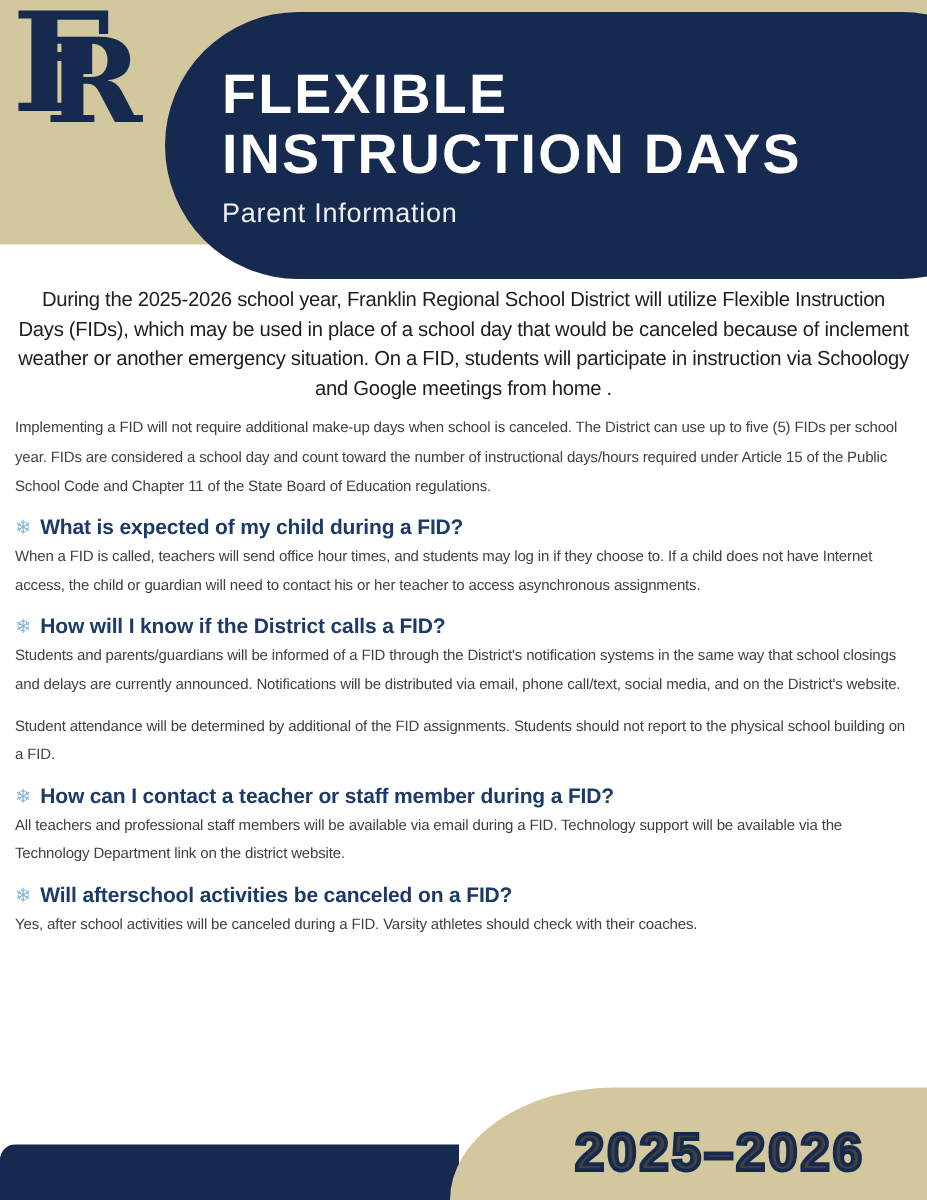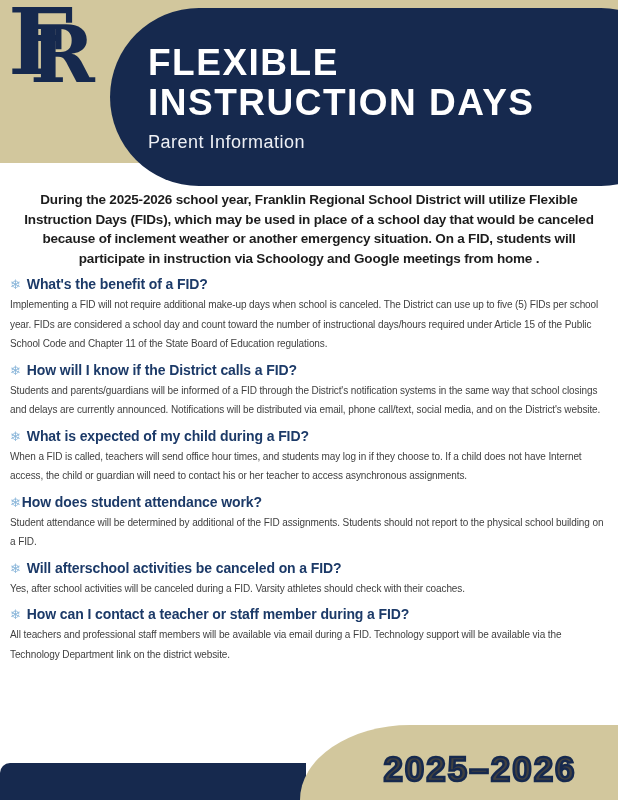--- a/index.html
+++ b/index.html
@@ -56,21 +56,21 @@
     font-family: "DejaVu Serif", serif;
     font-weight: bold;
     color: var(--navy);
   }
   .logo-f { position: absolute; left: 8px;  top: -4px;  font-size: 92px; line-height: 1; }
   .logo-r { position: absolute; left: 30px; top: 16px;  font-size: 78px; line-height: 1; }
 
   
   .intro {
     margin: 4px 12px 0;
-    font-weight: bold;
+    font-weight: normal;
     font-size: 13.5px;
     line-height: 19.5px;
     letter-spacing: -0.2px;
     color: var(--intro);
     text-align: center;
   }
   .qa { margin: 8px 10px 0; }
   .qa h3 {
     font-size: 14px;
     line-height: 16px;
@@ -132,47 +132,45 @@
     <div class="logo">
       <span class="logo-f">F</span>
       <span class="logo-r">R</span>
     </div>
   </header>
 
   <main class="content">
     <p class="intro">During the 2025-2026 school year, Franklin Regional School District will utilize Flexible Instruction Days (FIDs), which may be used in place of a school day that would be canceled because of inclement weather or another emergency situation. On a FID, students will participate in instruction via Schoology and Google meetings from home .</p>
 
     <section class="qa">
-      <h3><span class="flake">❄</span><span>What's the benefit of a FID?</span></h3>
       <p>Implementing a FID will not require additional make-up days when school is canceled. The District can use up to five (5) FIDs per school year. FIDs are considered a school day and count toward the number of instructional days/hours required under Article 15 of the Public School Code and Chapter 11 of the State Board of Education regulations.</p>
+    </section>
+
+    <section class="qa">
+      <h3><span class="flake">❄</span><span>What is expected of my child during a FID?</span></h3>
+      <p>When a FID is called, teachers will send office hour times, and students may log in if they choose to. If a child does not have Internet access, the child or guardian will need to contact his or her teacher to access asynchronous assignments.</p>
     </section>
 
     <section class="qa">
       <h3><span class="flake">❄</span><span>How will I know if the District calls a FID?</span></h3>
       <p>Students and parents/guardians will be informed of a FID through the District's notification systems in the same way that school closings and delays are currently announced. Notifications will be distributed via email, phone call/text, social media, and on the District's website.</p>
     </section>
 
-    <section class="qa">
-      <h3><span class="flake">❄</span><span>What is expected of my child during a FID?</span></h3>
-      <p>When a FID is called, teachers will send office hour times, and students may log in if they choose to. If a child does not have Internet access, the child or guardian will need to contact his or her teacher to access asynchronous assignments.</p>
+    <section class="qa tight">
+      <p>Student attendance will be determined by additional of the FID assignments. Students should not report to the physical school building on a FID.</p>
     </section>
 
-    <section class="qa tight">
-      <h3><span class="flake">❄</span><span>How does student attendance work?</span></h3>
-      <p>Student attendance will be determined by additional of the FID assignments. Students should not report to the physical school building on a FID.</p>
+    <section class="qa">
+      <h3><span class="flake">❄</span><span>How can I contact a teacher or staff member during a FID?</span></h3>
+      <p>All teachers and professional staff members will be available via email during a FID. Technology support will be available via the Technology Department link on the district website.</p>
     </section>
 
     <section class="qa">
       <h3><span class="flake">❄</span><span>Will afterschool activities be canceled on a FID?</span></h3>
       <p>Yes, after school activities will be canceled during a FID. Varsity athletes should check with their coaches.</p>
-    </section>
-
-    <section class="qa">
-      <h3><span class="flake">❄</span><span>How can I contact a teacher or staff member during a FID?</span></h3>
-      <p>All teachers and professional staff members will be available via email during a FID. Technology support will be available via the Technology Department link on the district website.</p>
     </section>
   </main>
 
   <footer>
     <div class="footer-bar"></div>
     <div class="footer-tan">
       <span class="year">2025–2026</span>
     </div>
   </footer>
 

